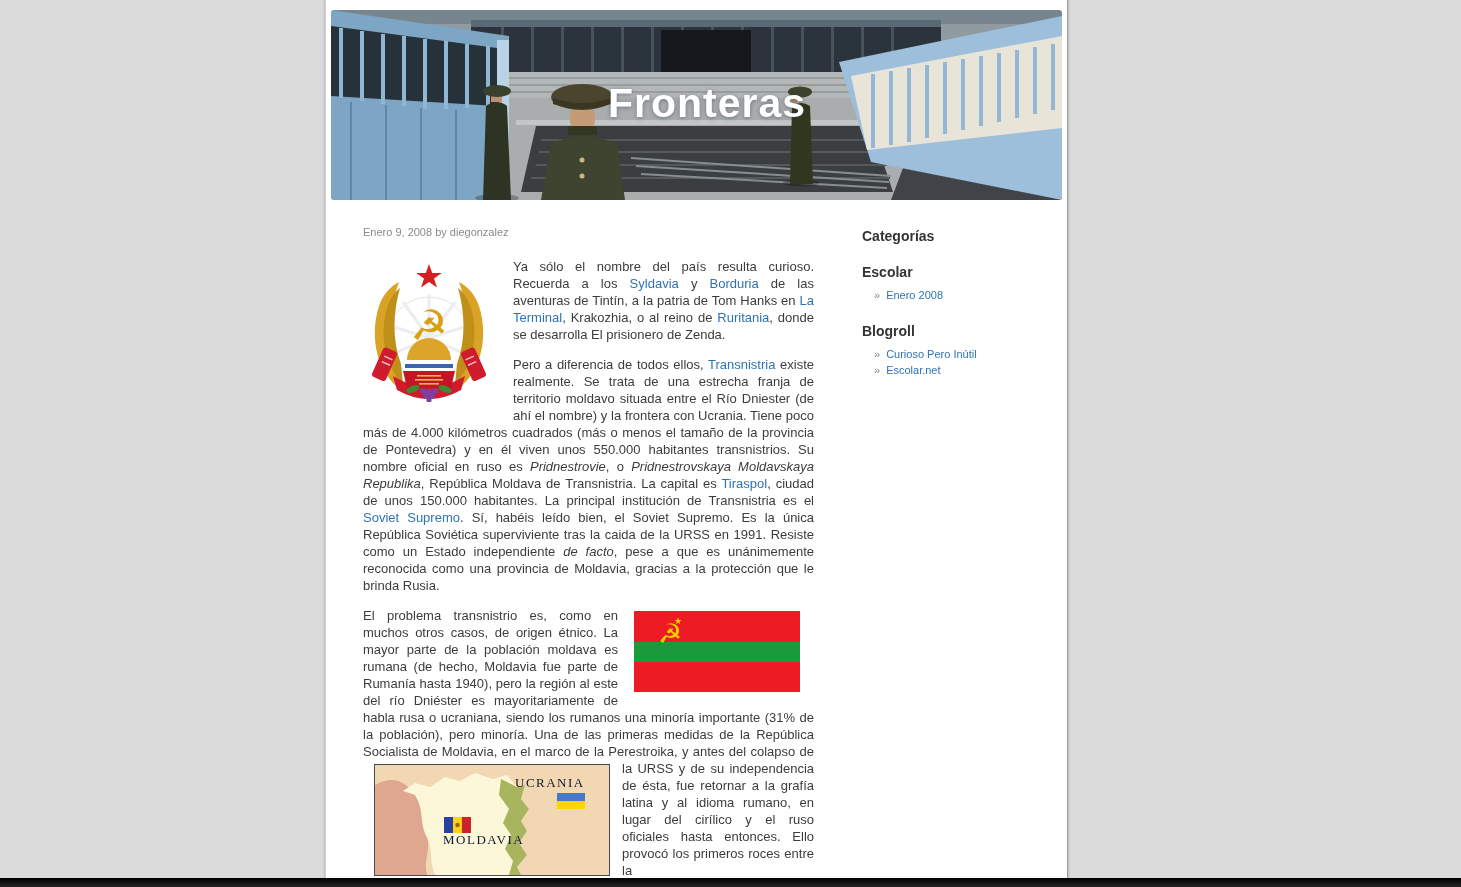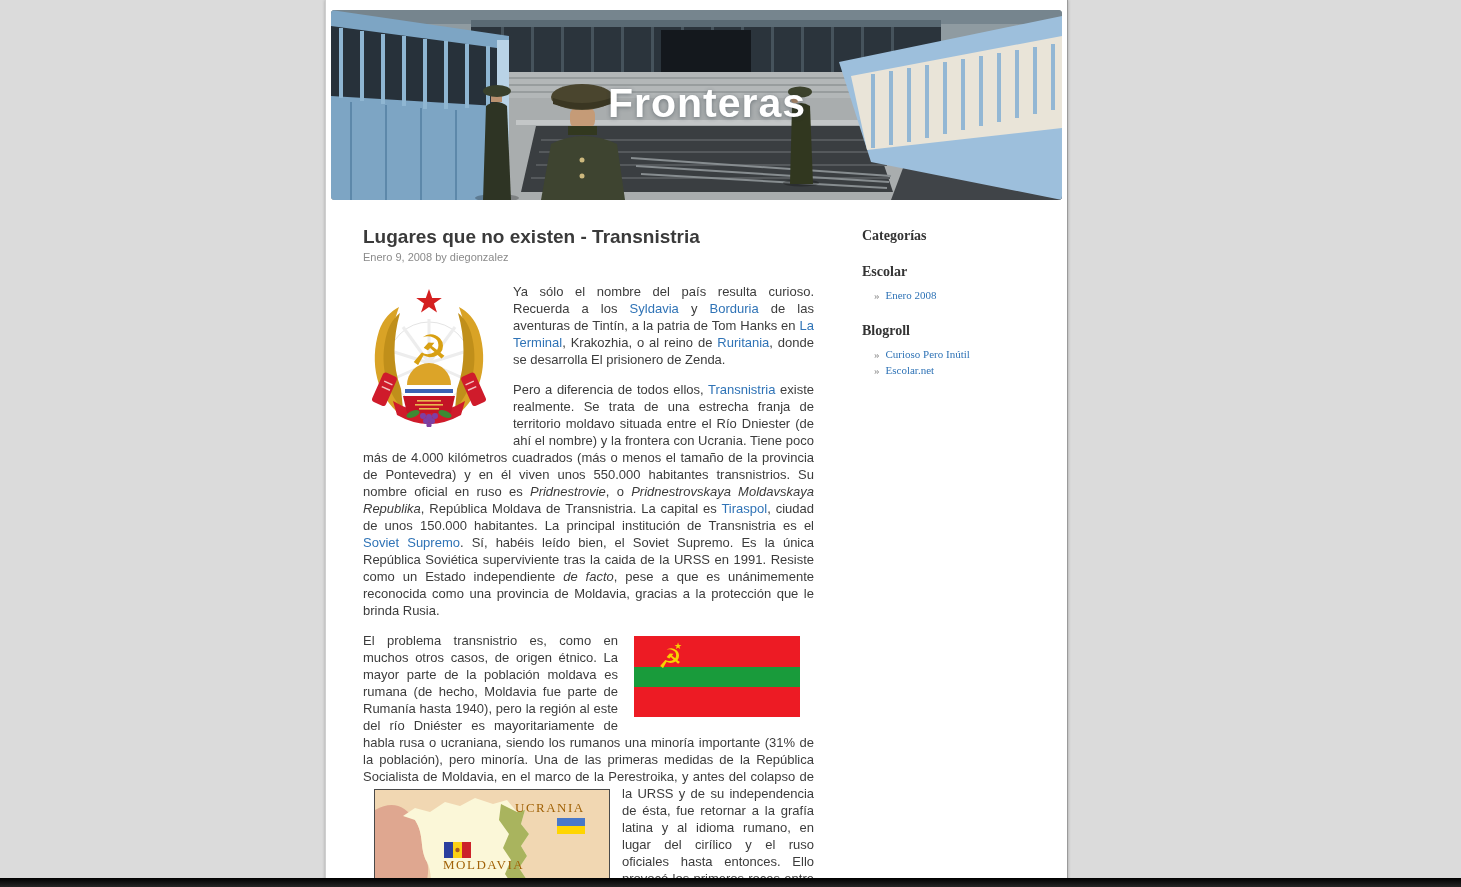--- a/index.html
+++ b/index.html
@@ -43,26 +43,26 @@
   .float-right{float:right;}
   .armsbox{width:132px;height:142px;margin:2px 18px 6px 0;}
   .flagbox{width:166px;height:81px;margin:4px 14px 8px 16px;}
   .mapbox{
     width:234px;height:110px;margin:4px 12px 0 11px;
     border:1px solid #4a4a4a;position:relative;overflow:hidden;background:#f1d7b2;
     box-sizing:content-box;
   }
   .map-label{
     position:absolute;font-family:"Liberation Serif", serif;
-    color:#a16207;font-size:13px;letter-spacing:1.5px;white-space:nowrap;
+    color:#0f172a;font-size:13px;letter-spacing:1.5px;white-space:nowrap;
   }
   .map-label-ucrania{left:140px;top:9px;}
   .map-label-moldavia{left:68px;top:66px;}
   
-  .sb-section{margin-bottom:20px;font-family:Liberation Serif, serif;}
+  .sb-section{margin-bottom:20px;}
   .sb-section h3{font-size:14px;font-weight:bold;color:#333333;margin:0 0 8px 0;}
   .sb-list{list-style:none;margin:0;padding:0 0 0 12px;}
   .sb-list li{font-size:11px;line-height:15px;margin:0 0 1px 0;}
   .blt{color:#8a8a8a;margin-right:6px;font-size:11px;}
   .sb-plain{color:#8a8a8a;}
   
   .bottom-bar{
     position:absolute;left:0;top:878px;width:1461px;height:9px;
     background:linear-gradient(#000000,#262626);z-index:9;
   }
@@ -178,21 +178,20 @@
         <circle cx="251" cy="150" r="2.5" fill="#cdb97e"></circle>
         <circle cx="251" cy="166" r="2.5" fill="#cdb97e"></circle>
       </g>
     </svg>
     <div class="site-title">Fronteras</div>
   </div>
 
   <div class="content">
 
     <div class="main">
-      <h1 class="post-title">Lugares que no existen - Transnistria</h1>
       <div class="post-meta">Enero 9, 2008 by diegonzalez</div>
 
       <p class="para">
         <span class="float-left armsbox">
           <svg width="132" height="142" viewBox="0 0 132 142">
             <circle cx="66" cy="78" r="41" fill="#ffffff" stroke="#e4e4e4"></circle>
             <g stroke="#ededed" stroke-width="3">
               <line x1="66" y1="78" x2="66" y2="34"></line>
                 <line x1="66" y1="78" x2="92" y2="42"></line>
               <line x1="66" y1="78" x2="40" y2="42"></line>

